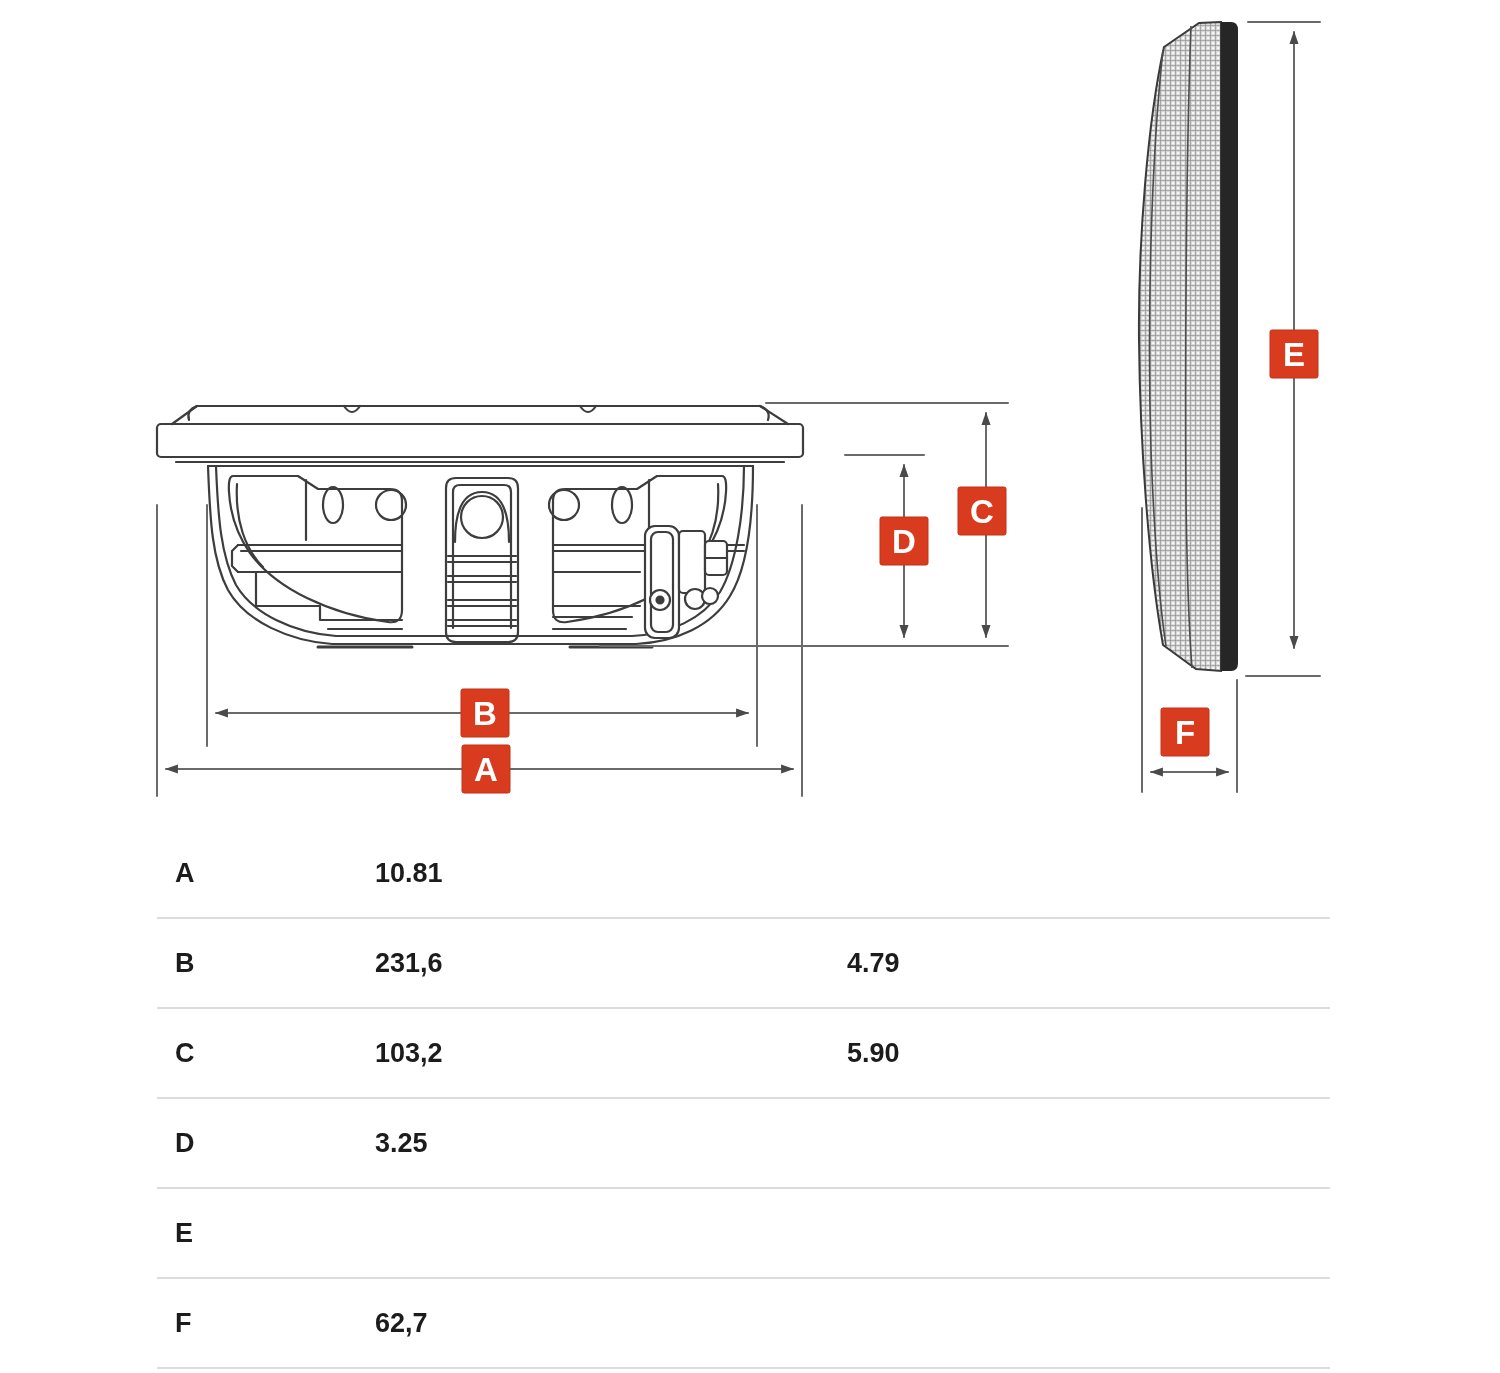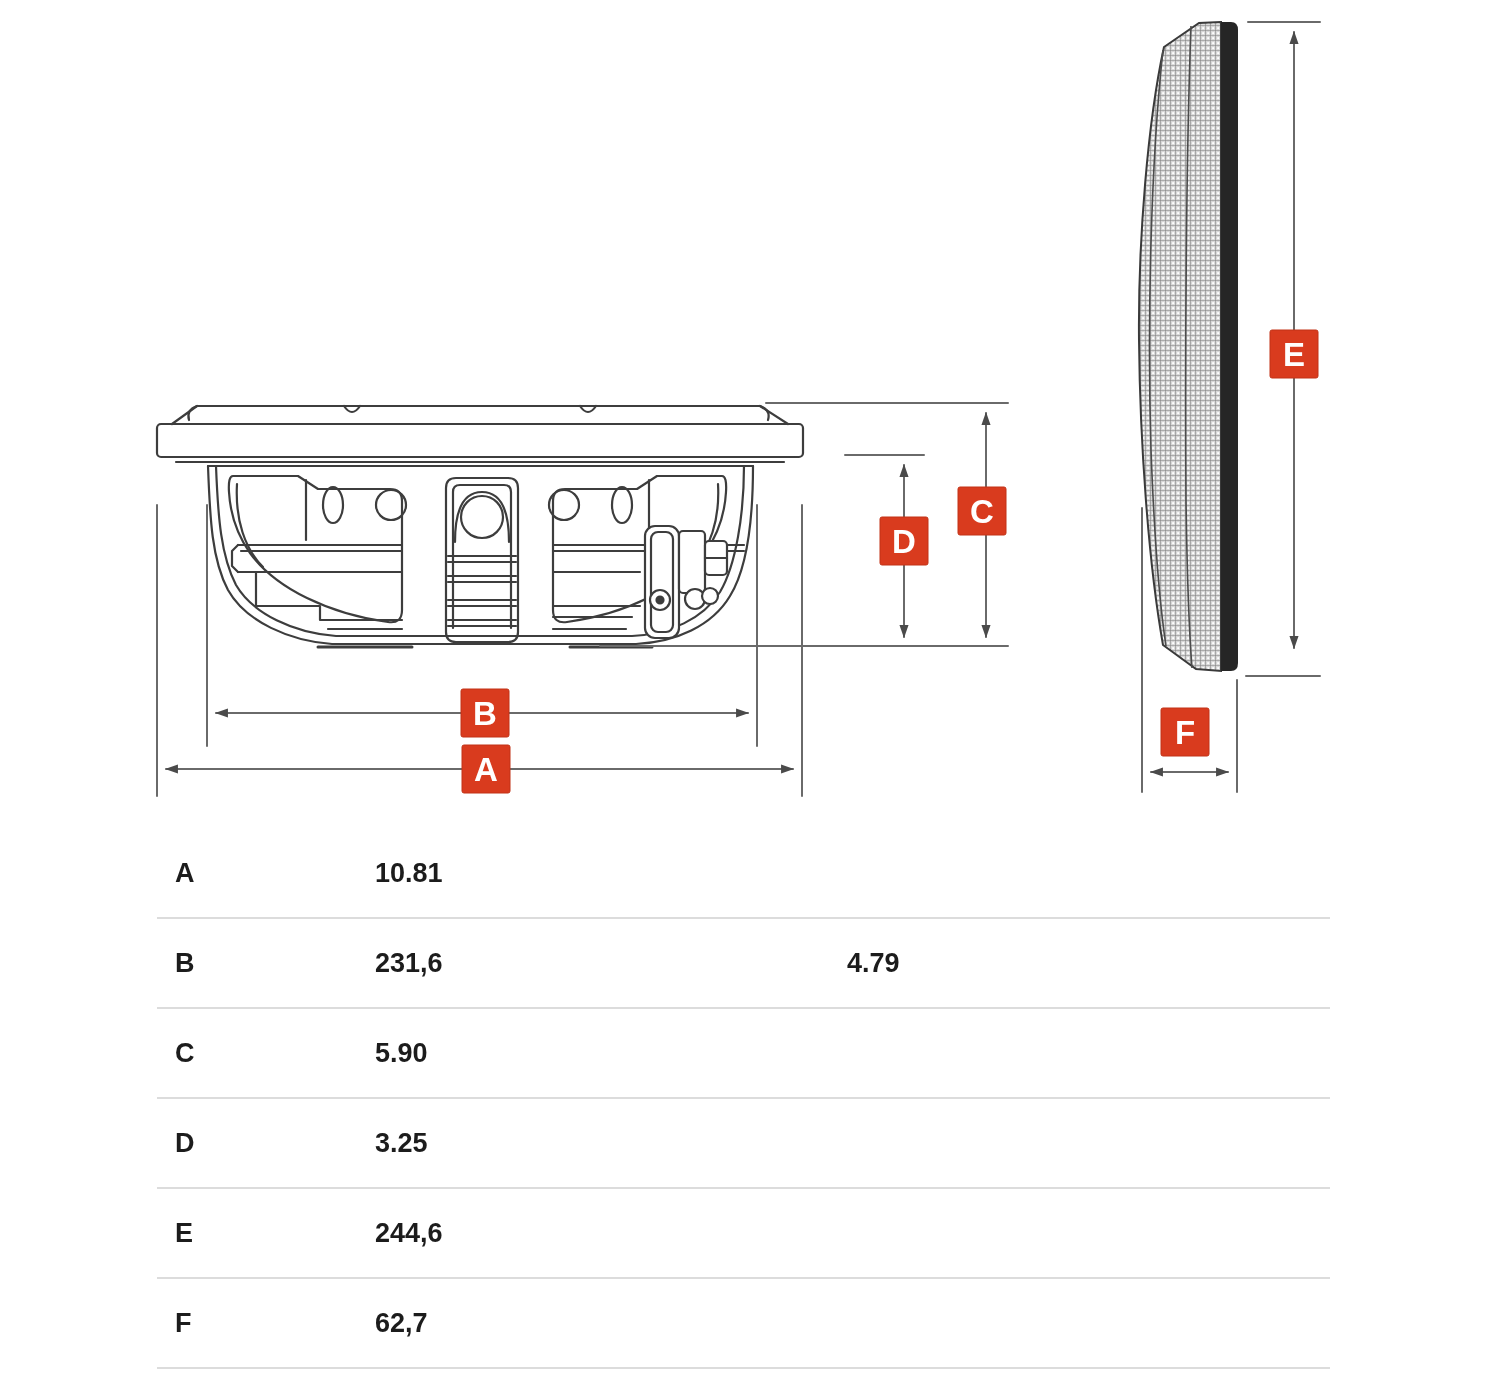--- a/index.html
+++ b/index.html
@@ -167,27 +167,27 @@
     <div class="t-letter">A</div>
     <div class="t-in">10.81</div>
   </div>
   <div class="t-row">
     <div class="t-letter">B</div>
     <div class="t-mm">231,6</div>
     <div class="t-in">4.79</div>
   </div>
   <div class="t-row">
     <div class="t-letter">C</div>
+    <div class="t-mm">103,2</div>
     <div class="t-in">5.90</div>
   </div>
   <div class="t-row">
     <div class="t-letter">D</div>
     <div class="t-in">3.25</div>
   </div>
   <div class="t-row">
     <div class="t-letter">E</div>
-    <div class="t-mm">244,6</div>
   </div>
   <div class="t-row">
     <div class="t-letter">F</div>
     <div class="t-mm">62,7</div>
   </div>
 </div>
 
 </body></html>

